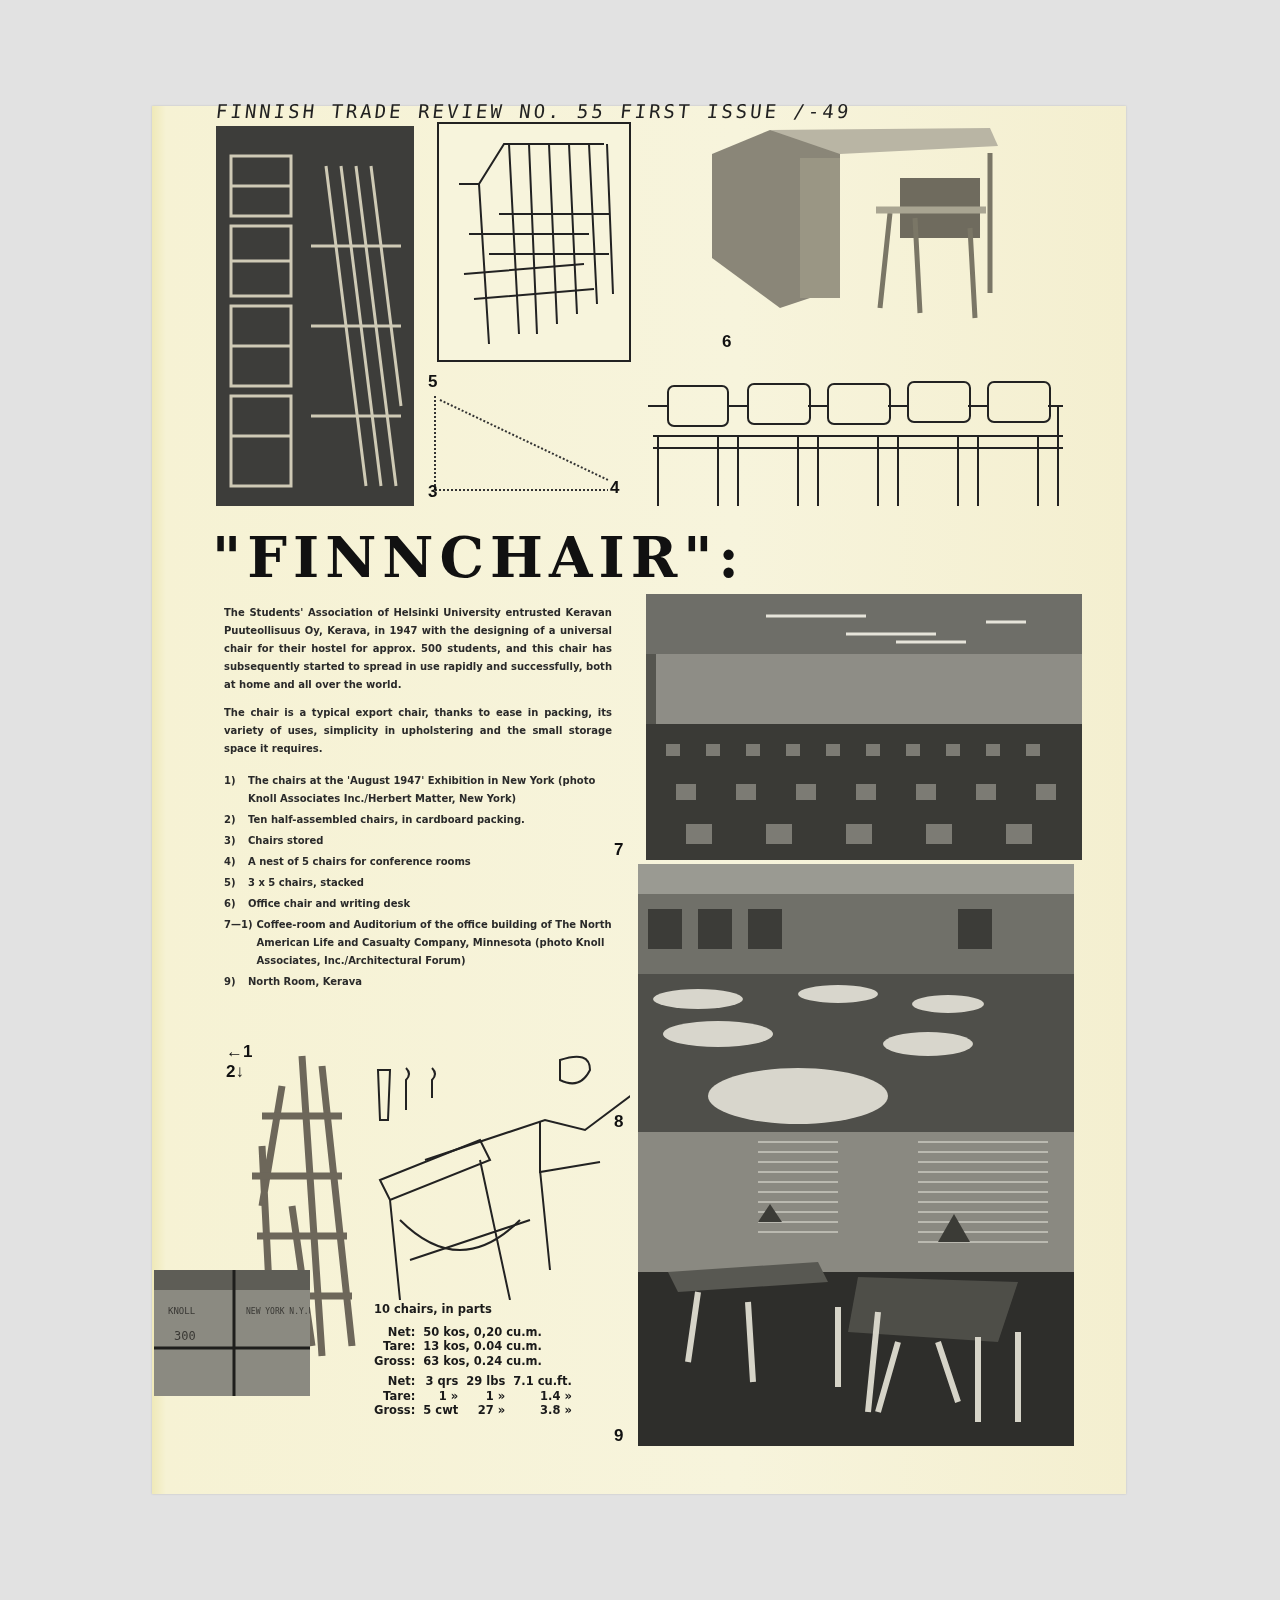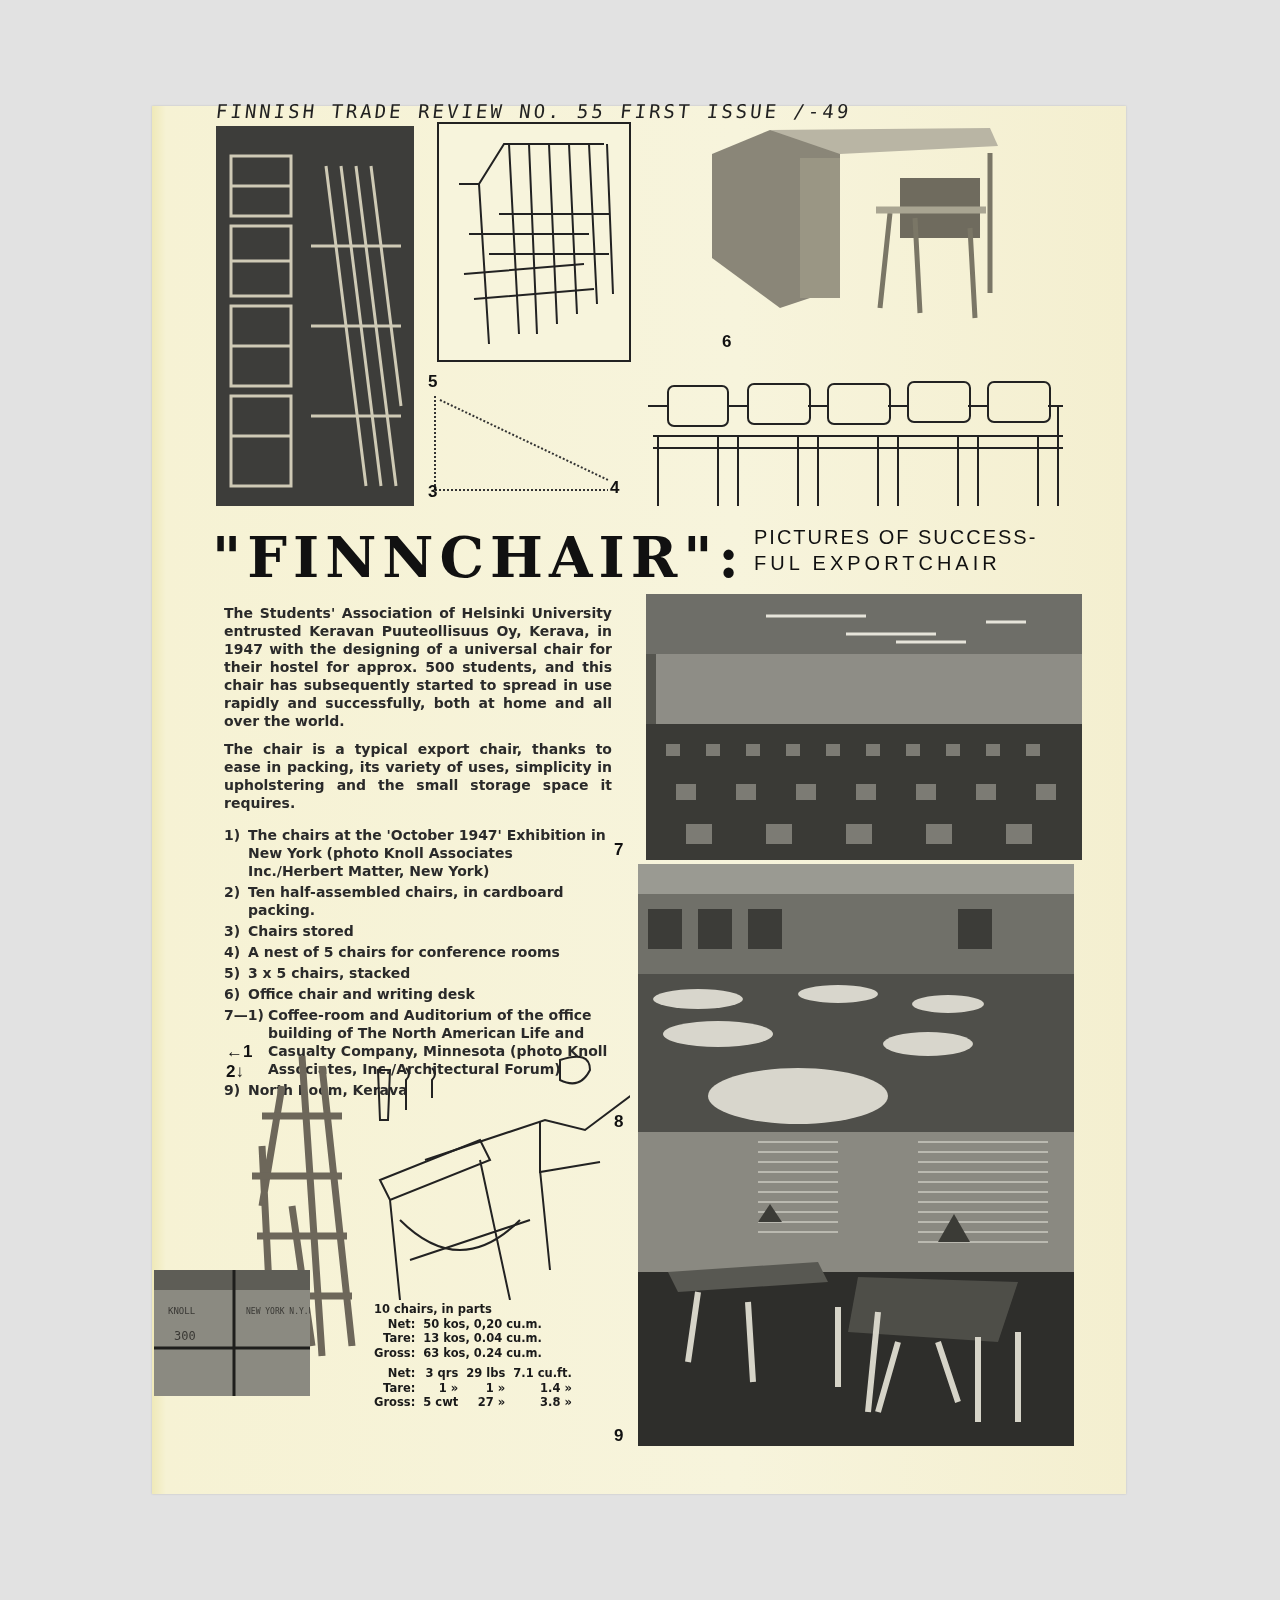--- a/index.html
+++ b/index.html
@@ -24,21 +24,21 @@
   .title {
     left:60px; top:418px; font-family:"DejaVu Serif", serif; font-weight:bold; font-size:56px;
     letter-spacing:6px; color:#111; white-space:nowrap;
   }
   .subtitle {
     left:602px; top:418px; font-family:"Liberation Sans", sans-serif; font-size:20px; letter-spacing:2px;
     color:#111; line-height:26px;
   }
   .body-text {
     left:72px; top:498px; width:388px; font-family:"DejaVu Sans", sans-serif; font-weight:bold;
-    font-size:14px; line-height:18px; color:#2a2a2a; text-align:justify;
+    font-size:10px; line-height:18px; color:#2a2a2a; text-align:justify;
   }
   .body-text p { margin:0 0 10px 0; }
   .captions { list-style:none; padding:0; margin:14px 0 0 0; }
   .captions li { display:flex; margin-bottom:3px; text-align:left; }
   .captions .n { flex:0 0 auto; min-width:20px; margin-right:4px; }
   .pack {
     left:222px; top:1196px; font-family:"DejaVu Sans", sans-serif; font-weight:bold; font-size:11.5px;
     color:#1a1a1a; line-height:14.5px;
   }
   .pack table { border-collapse:collapse; }
@@ -107,32 +107,28 @@
       <rect x="180" y="8" width="62" height="40" rx="6"></rect>
       <rect x="260" y="6" width="62" height="40" rx="6"></rect>
       <rect x="340" y="6" width="62" height="40" rx="6"></rect>
       <path d="M5 60 h410 M5 72 h410"></path>
       <path d="M10 60 v70 M70 60 v70 M90 60 v70 M150 60 v70 M170 60 v70 M230 60 v70 M250 60 v70 M310 60 v70 M330 60 v70 M390 60 v70 M410 30 v100"></path>
       <path d="M0 30 h20 M80 30 h20 M160 30 h20 M240 30 h20 M320 30 h20 M400 30 h15"></path>
     </g>
   </svg>
 
   <div class="abs title">"FINNCHAIR":</div>
-  <div class="abs subtitle">
-    <div>PICTURES OF SUCCESS-</div>
-    <div style="letter-spacing:4px;">FUL EXPORTCHAIR</div>
-  </div>
 
   <div class="abs body-text">
     <p>The Students' Association of Helsinki University entrusted Keravan Puuteollisuus Oy, Kerava, in 1947 with the designing of a universal chair for their hostel for approx. 500 students, and this chair has subsequently started to spread in use rapidly and successfully, both at home and all over the world.</p>
     <p>The chair is a typical export chair, thanks to ease in packing, its variety of uses, simplicity in upholstering and the small storage space it requires.</p>
     <ul class="captions">
       <li>
           <span class="n">1)</span>
-          <span>The chairs at the 'October 1947' Exhibition in New York (photo Knoll Associates Inc./Herbert Matter, New York)</span>
+          <span>The chairs at the 'August 1947' Exhibition in New York (photo Knoll Associates Inc./Herbert Matter, New York)</span>
         </li>
       <li>
           <span class="n">2)</span>
           <span>Ten half-assembled chairs, in cardboard packing.</span>
         </li>
       <li>
           <span class="n">3)</span>
           <span>Chairs stored</span>
         </li>
       <li>
@@ -269,21 +265,21 @@
       <path d="M8 20 h12 l-2 50 h-8z"></path>
       <path d="M36 18 q6 6 0 12 v30 M62 18 q6 6 0 12 v18"></path>
       <path d="M55 110 l120 -40 l40 10 l60 -45 M170 72 l0 50 l60 -10"></path>
       <path d="M190 10 q30 -10 30 10 q-10 20 -30 10z"></path>
       <path d="M10 130 l100 -40 l10 20 l-100 40z M20 150 l10 100 M110 110 l30 140 M170 120 l10 100 M40 210 l120 -40"></path>
       <path d="M30 170 q60 60 120 0"></path>
     </g>
   </svg>
 
   <div class="abs pack">
-    <div style="margin-bottom:0;">10 chairs, in parts</div>
+    <div style="margin-bottom:8px;">10 chairs, in parts</div>
     <table>
       <tbody>
           <tr>
             <td>Net:</td>
             <td>50 kos, 0,20 cu.m.</td>
           </tr>
       <tr>
             <td>Tare:</td>
             <td>13 kos, 0.04 cu.m.</td>
           </tr>

